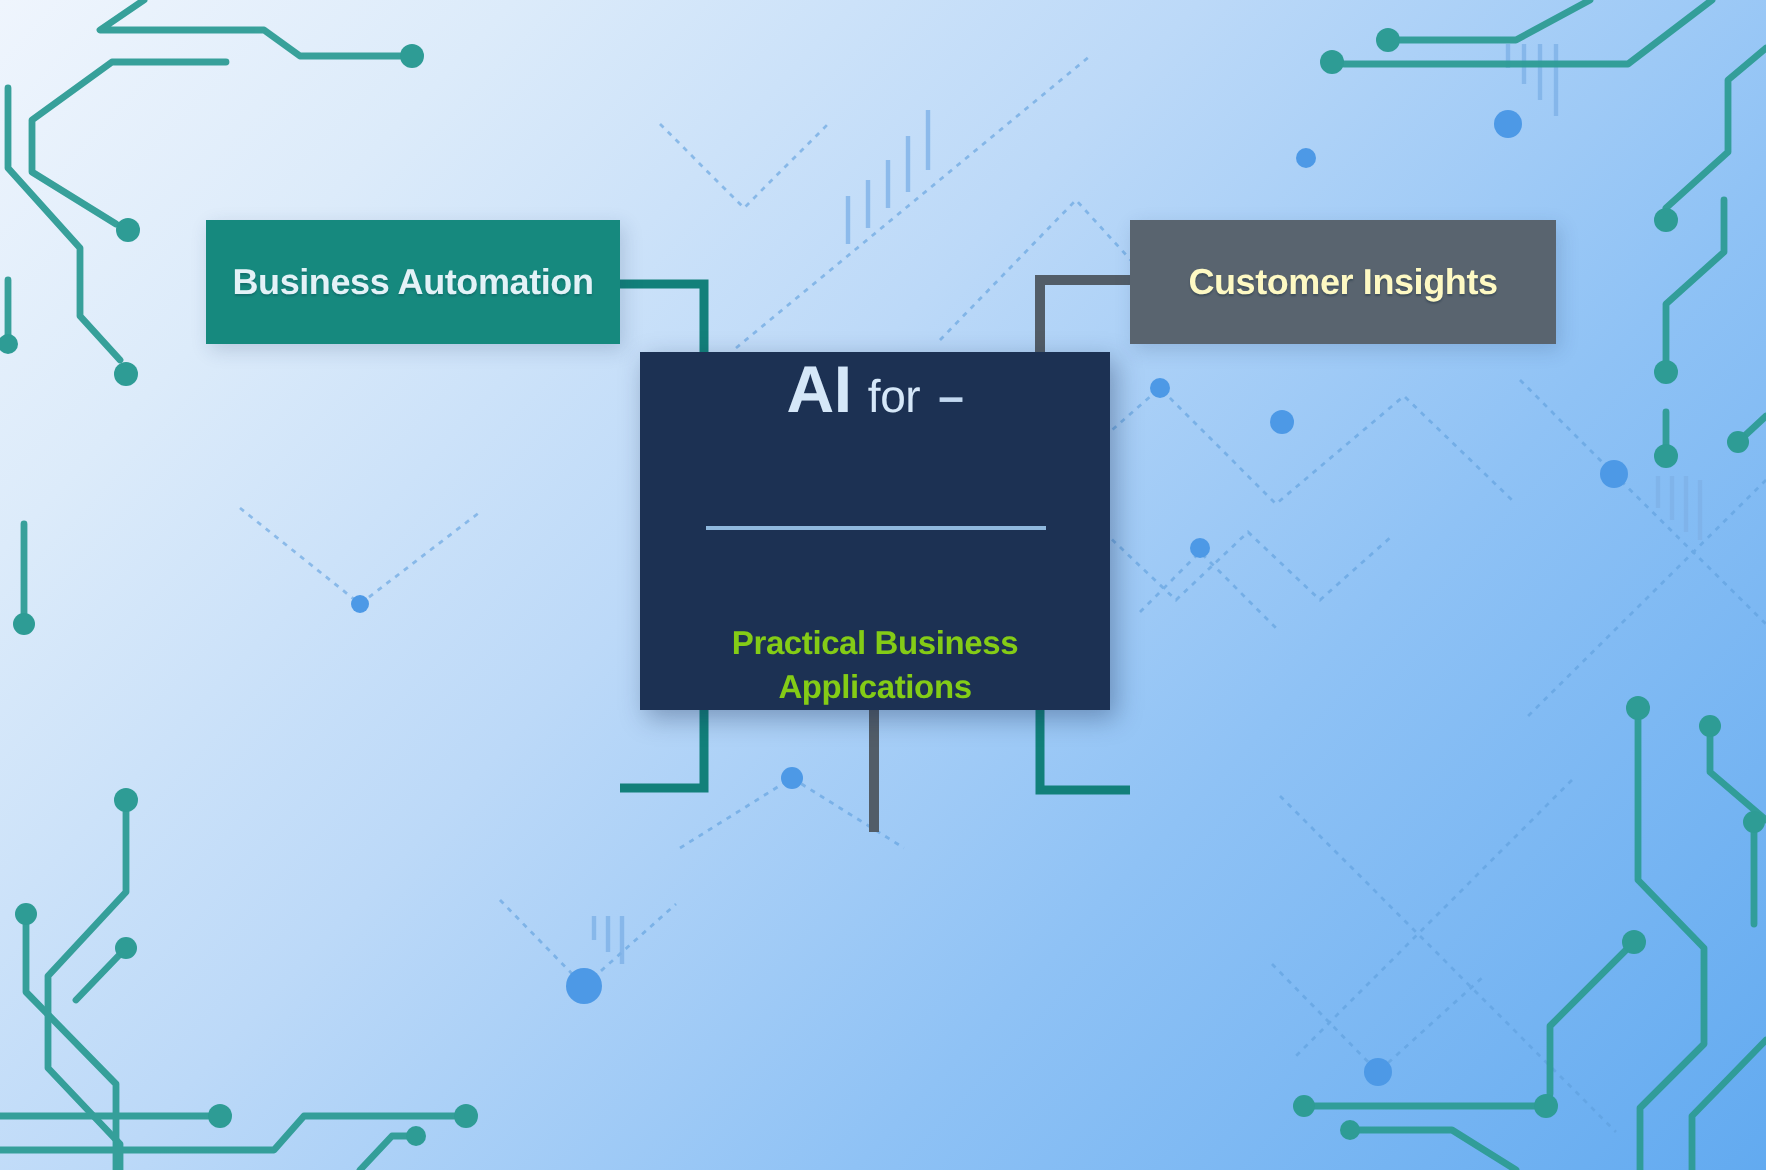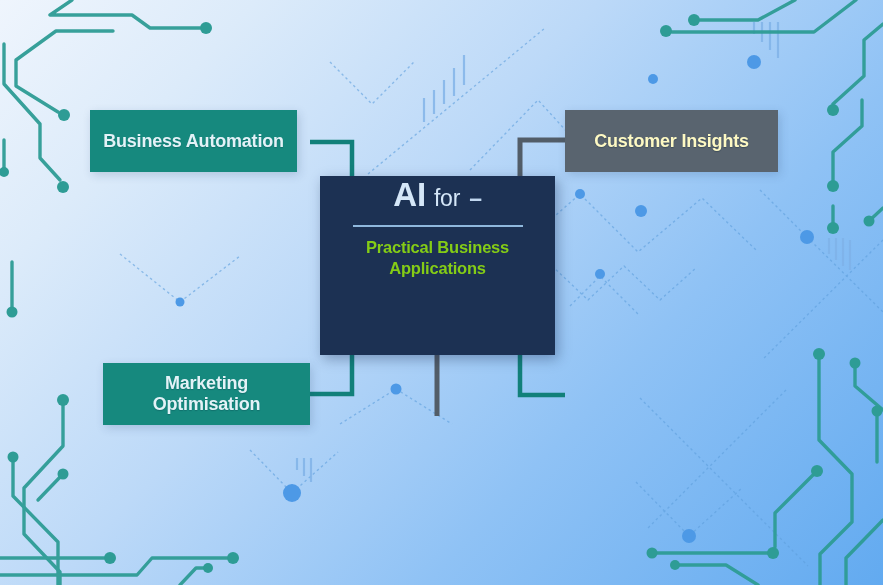--- a/index.html
+++ b/index.html
@@ -10,28 +10,28 @@
   }
   svg.layer{position:absolute;left:0;top:0;width:883px;height:585px;}
   .node{
     position:absolute;display:flex;align-items:center;justify-content:center;
     text-align:center;font-weight:700;letter-spacing:-0.2px;
     box-shadow:2px 3px 9px rgba(25,55,100,0.18);
   }
   .node-teal{background:#16897E;color:#E3F2F7;text-shadow:0 1px 1px rgba(0,45,60,0.25);}
   .node-gray{background:#59646F;color:#fef9c3;text-shadow:0 1px 1px rgba(0,25,45,0.3);}
   .node-label{font-size:18px;padding:0 8px;}
-  .pos-ba{left:90px;top:110px;width:207px;height:62px;}
+  .pos-ba{left:103px;top:110px;width:207px;height:62px;}
   .pos-ci{left:565px;top:110px;width:213px;height:62px;}
   .pos-mo{left:103px;top:363px;width:207px;height:62px;}
   .pos-oe{left:565px;top:363px;width:213px;height:64px;}
   .pos-di{left:323px;top:412px;width:225px;height:56px;}
   .node-center{
     left:320px;top:176px;width:235px;height:179px;
-    background:#1C3153;flex-direction:column;justify-content:flex-start;
+    background:#1C3153;flex-direction:column;justify-content:space-between;
     box-shadow:3px 4px 12px rgba(15,35,75,0.35);
   }
   .center-title{display:flex;align-items:baseline;justify-content:center;gap:8px;color:#D5E7F8;}
   .t-big{font-size:33px;font-weight:700;}
   .t-small{font-size:23px;font-weight:400;}
   .t-dash{font-size:23px;font-weight:700;color:#C2D8F0;margin-left:1px;}
   .divider{width:170px;height:2px;background:#8FB8DD;margin:11px auto 10px;}
   .center-sub{font-size:16.5px;line-height:1.3;max-width:175px;color:#84cc16;font-weight:700;}
 </style>
 </head>
@@ -162,17 +162,14 @@
     <div class="divider"></div>
     <div class="center-sub">Practical Business Applications</div>
   </div>
 
   <div class="node node-teal pos-ba">
     <span class="node-label">Business Automation</span>
   </div>
   <div class="node node-gray pos-ci">
     <span class="node-label">Customer Insights</span>
   </div>
-  <div class="node node-teal pos-mo">
-    <span class="node-label">Marketing Optimisation</span>
-  </div>
 
 </div>
 
 </body></html>

